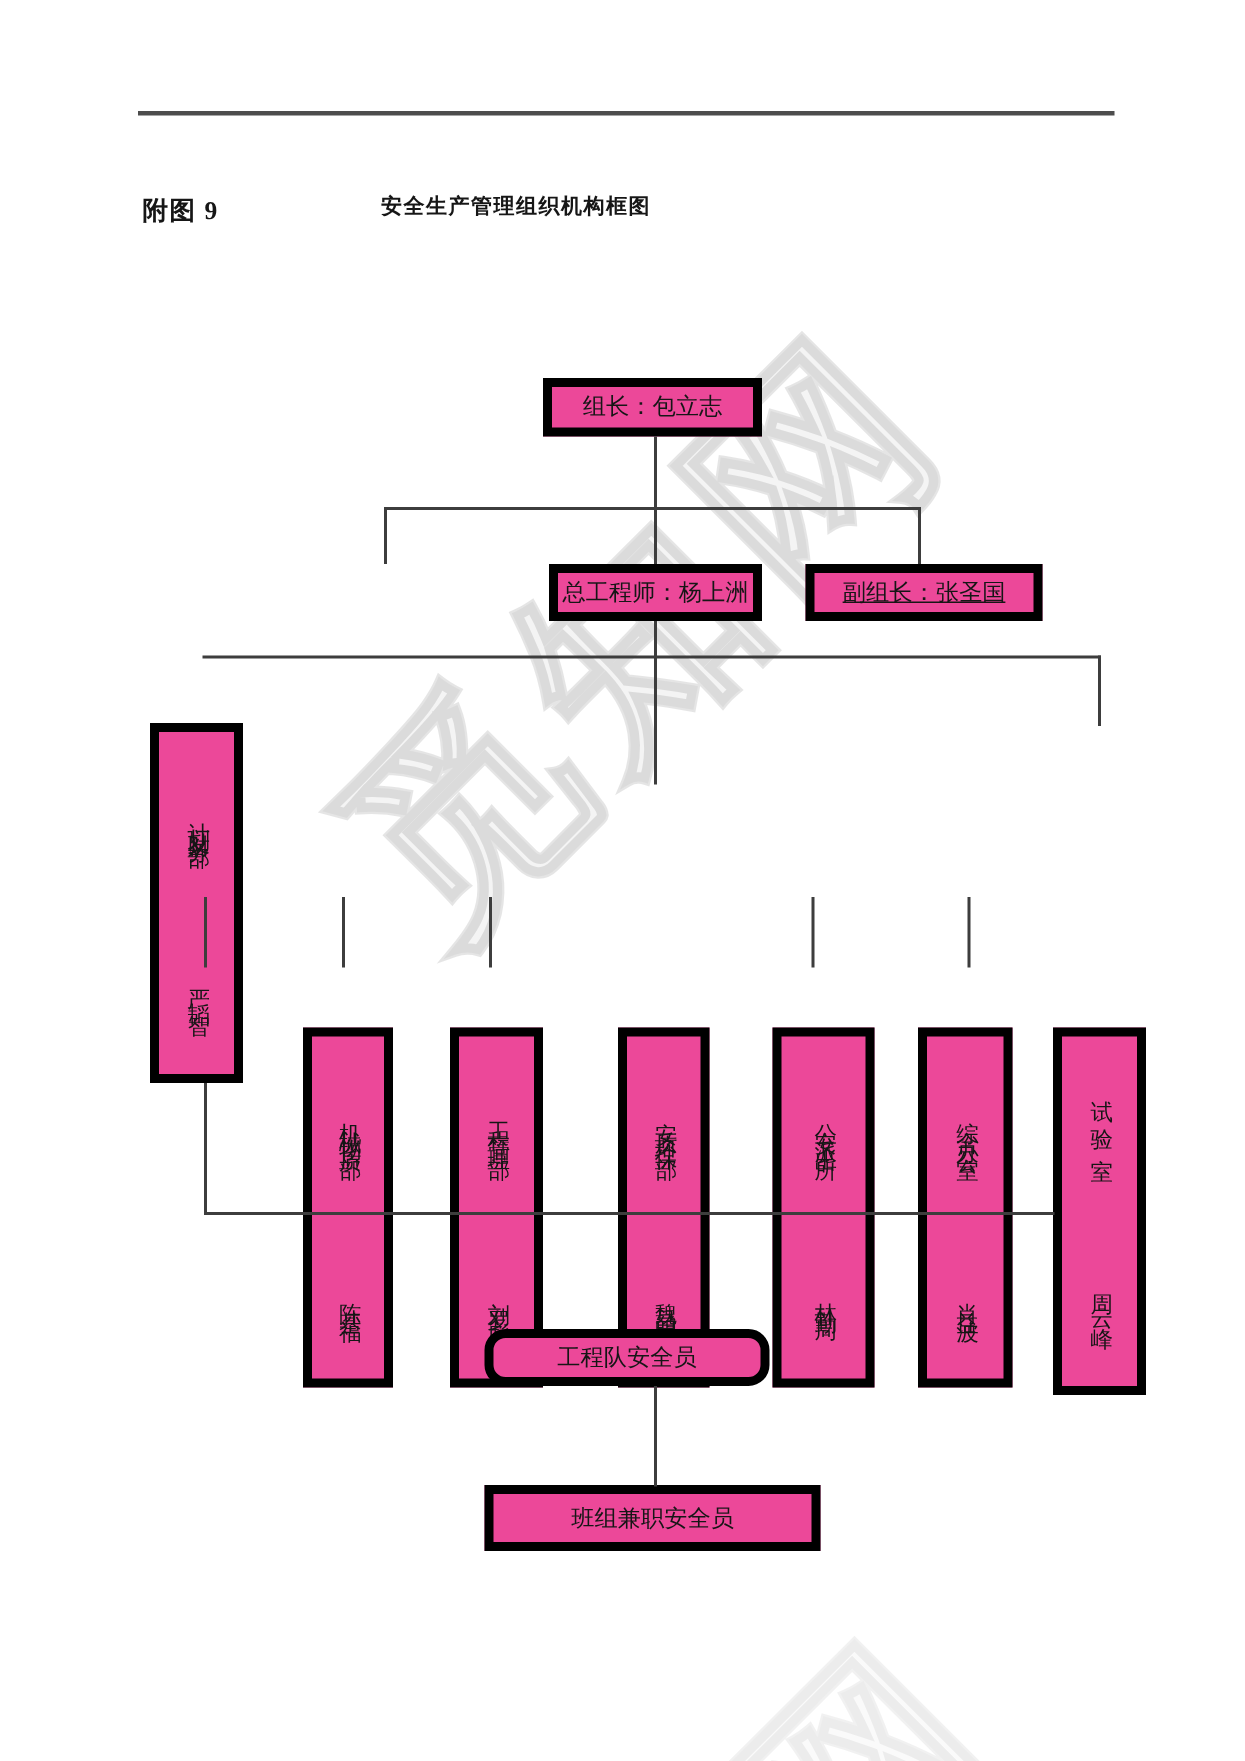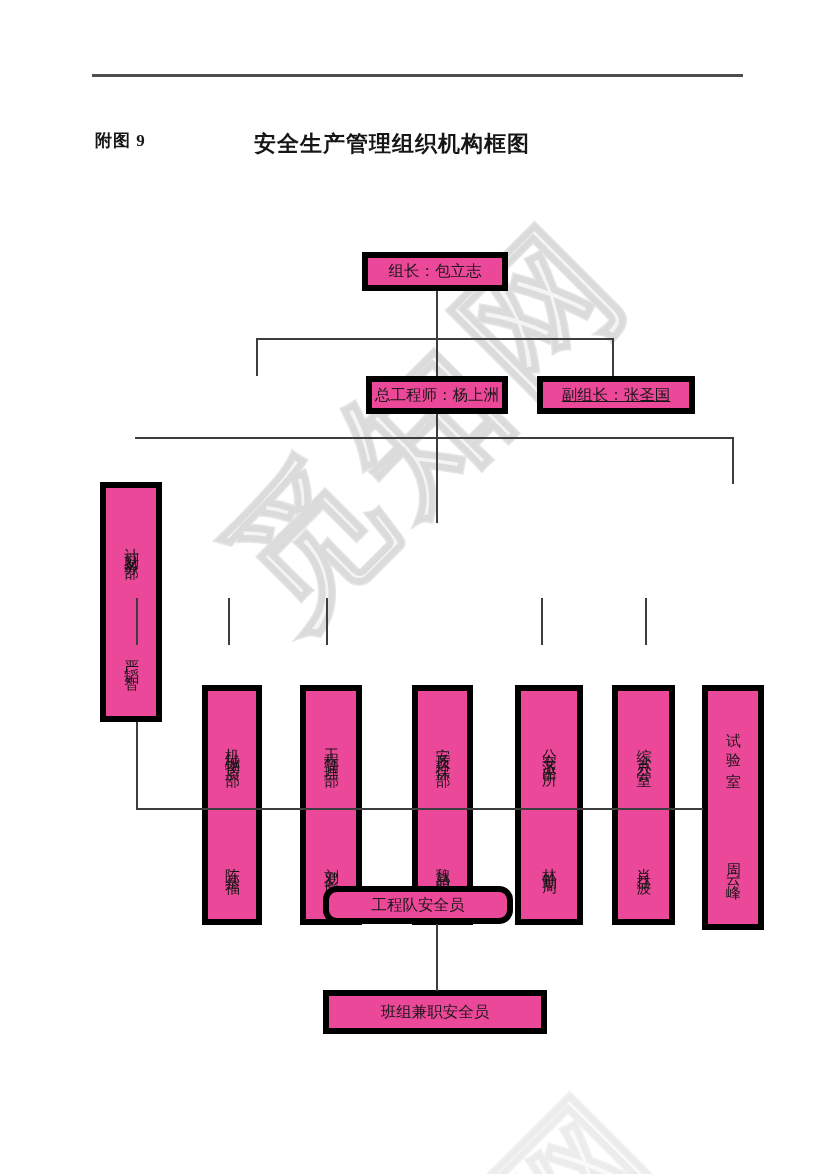--- a/index.html
+++ b/index.html
@@ -4,21 +4,21 @@
 <style>
   html,body { margin:0; padding:0; background:#ffffff; }
   .page {
     position:relative; width:830px; height:1174px; margin:0 auto;
     background:#ffffff; overflow:hidden;
     font-family:"Liberation Serif","DejaVu Serif",serif; color:#161616;
   }
   
   .top-rule { position:absolute; left:92px; top:74px; width:651px; height:3px; background:#4d4d4d; }
   .fig-label { position:absolute; left:95px; top:129px; font-size:17px; font-weight:bold; letter-spacing:1px; }
-  .fig-title { position:absolute; left:254px; top:129px; font-size:22px; font-weight:bold; letter-spacing:1px; }
+  .fig-title { position:absolute; left:254px; top:129px; font-size:14px; font-weight:bold; letter-spacing:1px; }
   
   .wm {
     position:absolute; z-index:0; font-weight:bold; font-size:150px; letter-spacing:12px;
     color:rgba(0,0,0,0.045); -webkit-text-stroke:3px rgba(0,0,0,0.10);
     white-space:nowrap; pointer-events:none; user-select:none;
   }
   .wm-main  { left:430px; top:425px;  transform:translate(-50%,-50%) rotate(-45deg); }
   .wm-bottom{ left:465px; top:1295px; transform:translate(-50%,-50%) rotate(-45deg);
               color:rgba(0,0,0,0.02); -webkit-text-stroke:3px rgba(0,0,0,0.055); }
   

